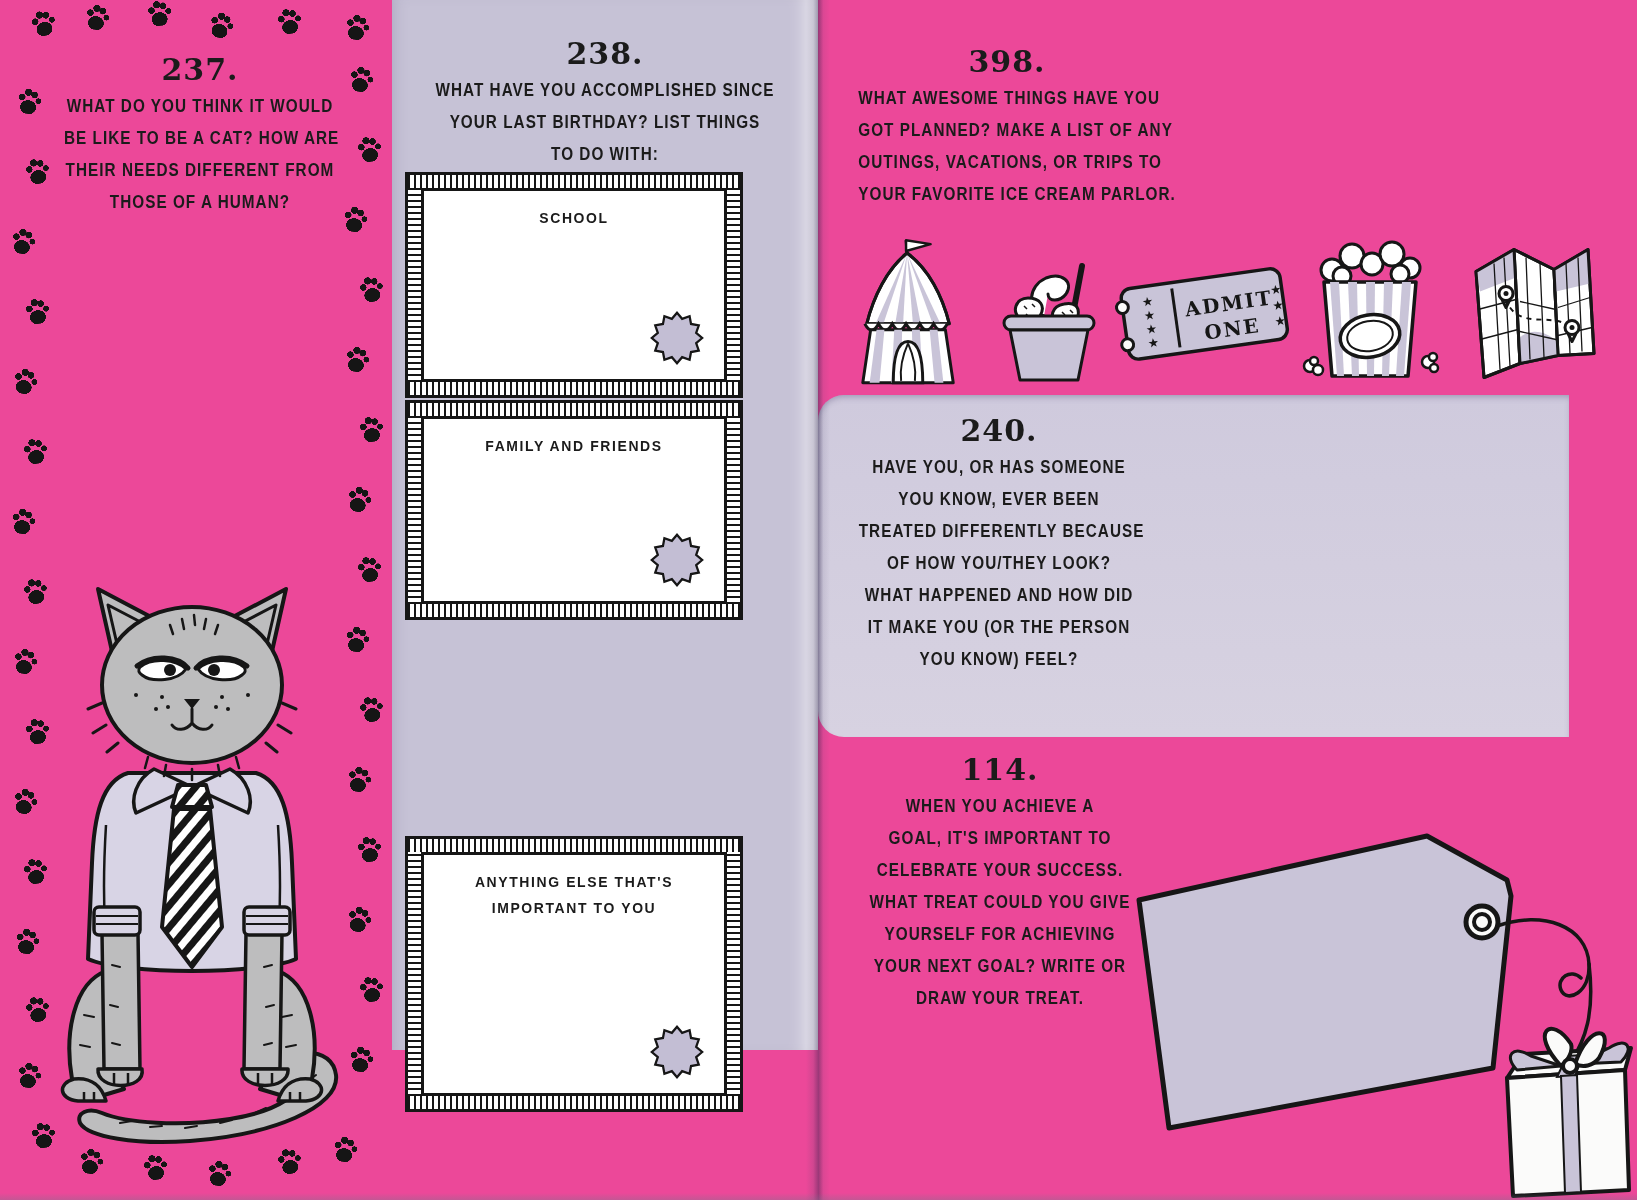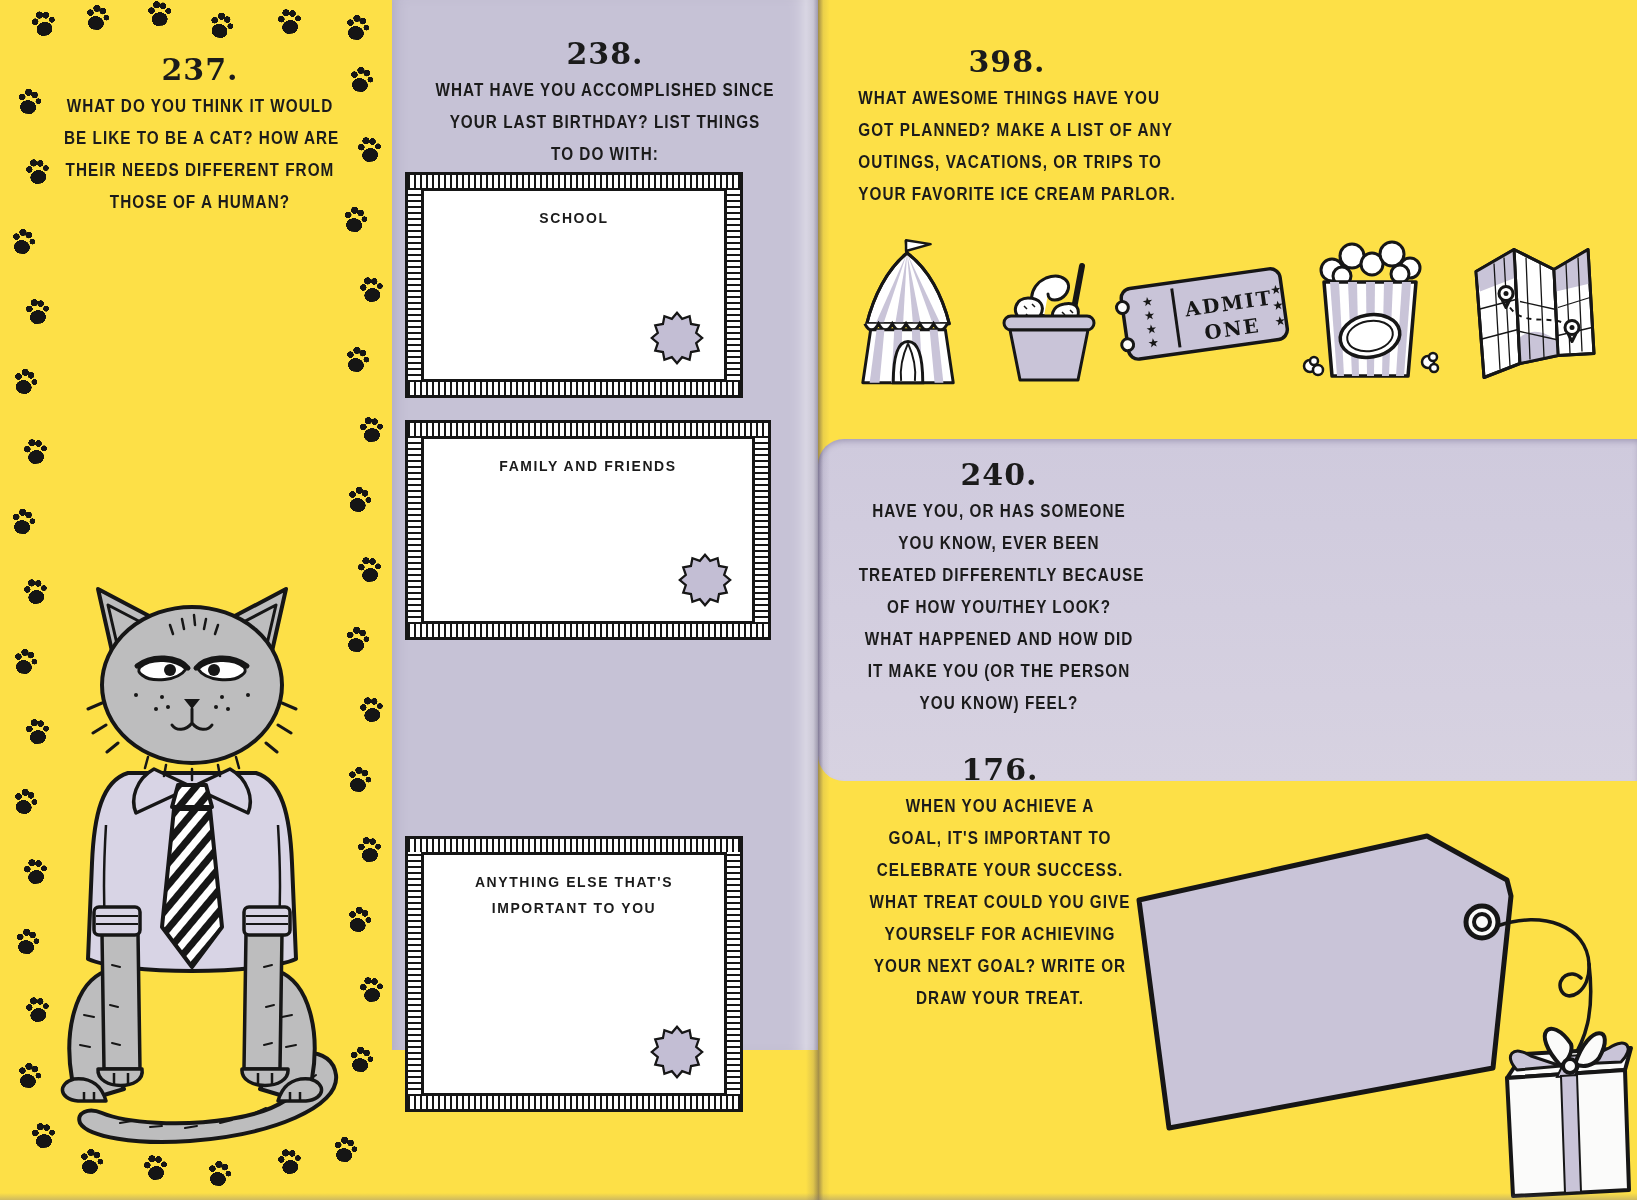--- a/index.html
+++ b/index.html
@@ -1,16 +1,16 @@
 <!DOCTYPE html>
 <html><head>
 <meta charset="utf-8">
 <style>
   html,body{margin:0;padding:0;background:#e8e8ea;}
-  .stage{position:relative;width:1637px;height:1200px;background:#fde047;overflow:hidden;
+  .stage{position:relative;width:1637px;height:1200px;background:#ec4899;overflow:hidden;
          font-family:"Liberation Sans",sans-serif;color:#1b1b1b;}
   
   .q{position:absolute;text-align:center;z-index:3;}
   .qnum{font-family:"DejaVu Serif",serif;font-weight:bold;font-size:30px;letter-spacing:1px;margin-bottom:3px;}
   .qtext{transform:scaleX(.85);transform-origin:50% 0;font-weight:bold;font-size:18px;
          line-height:32px;letter-spacing:1.2px;}
   .ql{white-space:nowrap;}
   
   .left-page{position:absolute;left:0;top:0;width:392px;height:1200px;}
   .paw{position:absolute;width:26px;height:26px;z-index:2;
@@ -37,23 +37,23 @@
                letter-spacing:1.8px;line-height:26px;transform:scaleX(.9);}
   .seal{position:absolute;right:20px;bottom:14px;width:54px;height:54px;}
   
   .spine{position:absolute;left:806px;top:0;width:24px;height:1200px;z-index:6;
     background:linear-gradient(90deg,rgba(70,60,100,0) 0%,rgba(70,60,100,.16) 30%,
                rgba(45,35,75,.42) 52%,rgba(70,60,100,.10) 72%,rgba(70,60,100,0) 100%);}
   
   .right-page{position:absolute;left:818px;top:0;width:819px;height:1200px;}
   .q239{left:14px;top:44px;width:350px;}
   .icon{position:absolute;z-index:3;}
-  .band{position:absolute;left:0;top:395px;width:819px;height:342px;z-index:1;
+  .band{position:absolute;left:0;top:395px;width:751px;height:342px;z-index:1;
         background:linear-gradient(180deg,#cfcadd,#d7d2e1);border-radius:26px 0 0 26px;
-        box-shadow:inset 0 4px 6px -2px rgba(100,90,130,.45);margin-top:44px;}
+        box-shadow:inset 0 4px 6px -2px rgba(100,90,130,.45);}
   .q240{left:16px;top:18px;width:330px;}
   .q241{left:22px;top:752px;width:320px;}
   .tagwrap{position:absolute;left:297px;top:818px;width:522px;height:382px;z-index:2;}
   .page-bottom-edge{position:absolute;left:0;right:0;bottom:0;height:7px;z-index:7;
         background:linear-gradient(180deg,rgba(120,115,140,0),rgba(120,115,140,.35));}
 </style>
 </head>
 <body>
 
 <div class="stage">
@@ -199,21 +199,21 @@
       <i class="hs hl"></i>
         <i class="hs hr"></i>
       <div class="frame-inner">
         <div class="frame-label">SCHOOL</div>
         <svg class="seal" viewBox="0 0 60 60">
           <polygon points="58,30 51.3,35.7 54.2,44 45.6,45.6 44,54.2 35.7,51.3 30,58 24.3,51.3 16,54.2 14.4,45.6 5.8,44 8.7,35.7 2,30 8.7,24.3 5.8,16 14.4,14.4 16,5.8 24.3,8.7 30,2 35.7,8.7 44,5.8 45.6,14.4 54.2,16 51.3,24.3" fill="#c3bed4" stroke="#161616" stroke-width="2.5"></polygon>
         </svg>
       </div>
     </div>
 
-    <div class="frame" style="top:420px;height:214px;padding-left:28px;">
+    <div class="frame" style="top:400px;height:214px;">
       <i class="hb ht"></i>
         <i class="hb hbm"></i>
       <i class="hs hl"></i>
         <i class="hs hr"></i>
       <div class="frame-inner">
         <div class="frame-label">FAMILY AND FRIENDS</div>
         <svg class="seal" viewBox="0 0 60 60">
           <polygon points="58,30 51.3,35.7 54.2,44 45.6,45.6 44,54.2 35.7,51.3 30,58 24.3,51.3 16,54.2 14.4,45.6 5.8,44 8.7,35.7 2,30 8.7,24.3 5.8,16 14.4,14.4 16,5.8 24.3,8.7 30,2 35.7,8.7 44,5.8 45.6,14.4 54.2,16 51.3,24.3" fill="#c3bed4" stroke="#161616" stroke-width="2.5"></polygon>
         </svg>
       </div>
@@ -365,21 +365,21 @@
           <div class="ql">TREATED DIFFERENTLY BECAUSE</div>
           <div class="ql">OF HOW YOU/THEY LOOK?</div>
           <div class="ql">WHAT HAPPENED AND HOW DID</div>
           <div class="ql">IT MAKE YOU (OR THE PERSON</div>
           <div class="ql">YOU KNOW) FEEL?</div>
         </div>
       </div>
     </div>
 
     <div class="q q241">
-      <div class="qnum">176.</div>
+      <div class="qnum">114.</div>
       <div class="qtext">
         <div class="ql">WHEN YOU ACHIEVE A</div>
         <div class="ql">GOAL, IT'S IMPORTANT TO</div>
         <div class="ql">CELEBRATE YOUR SUCCESS.</div>
         <div class="ql">WHAT TREAT COULD YOU GIVE</div>
         <div class="ql">YOURSELF FOR ACHIEVING</div>
         <div class="ql">YOUR NEXT GOAL? WRITE OR</div>
         <div class="ql">DRAW YOUR TREAT.</div>
       </div>
     </div>

